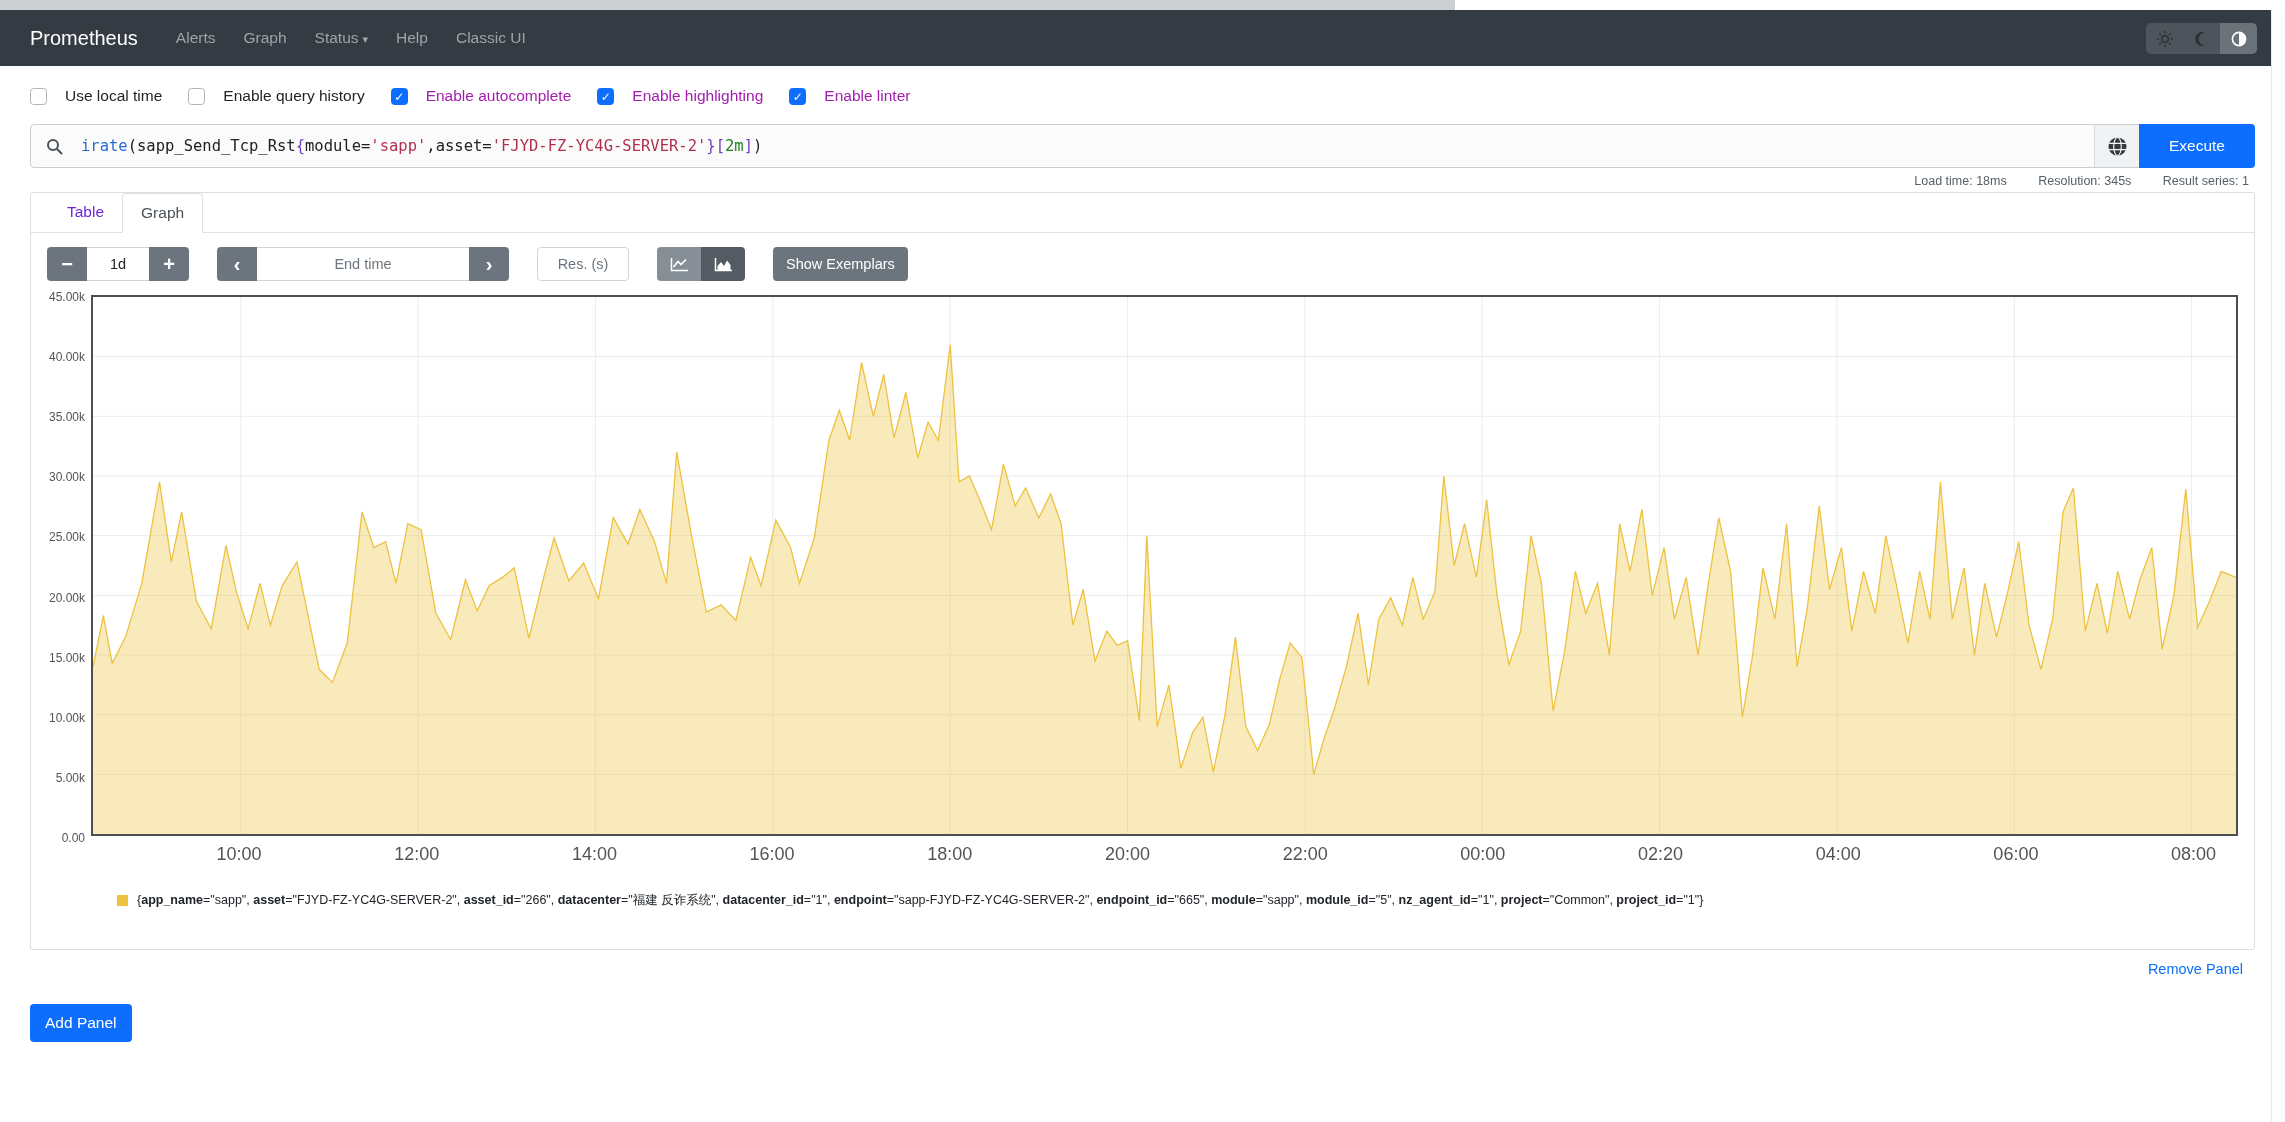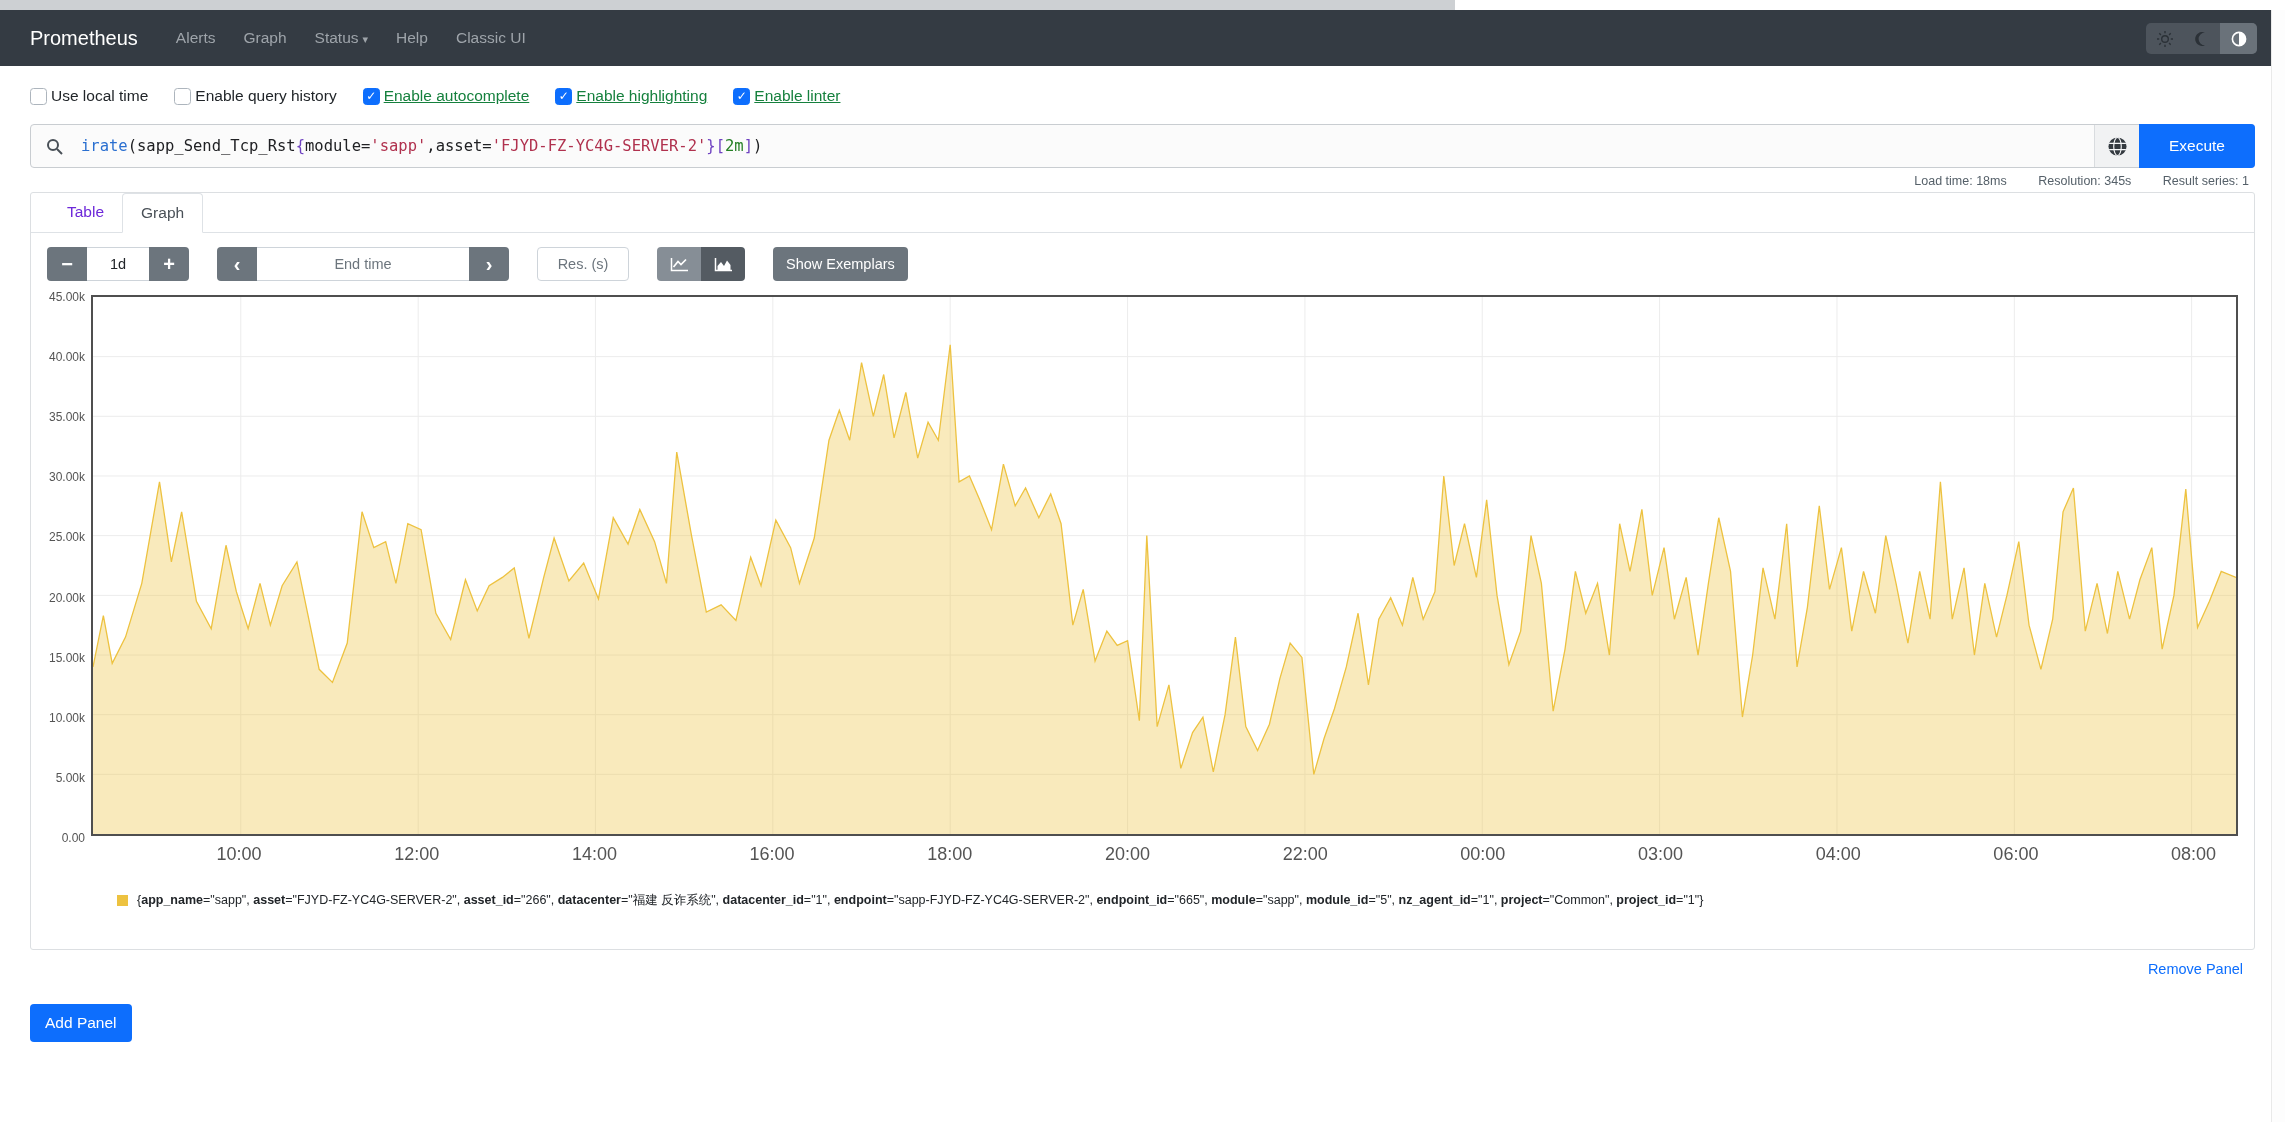--- a/index.html
+++ b/index.html
@@ -17,25 +17,25 @@
   .nav-link { color:#9ea4aa; font-size:15.5px; padding:8px 14px; text-decoration:none; cursor:pointer; }
   .nav-link .caret { font-size:11px; margin-left:4px; }
   .theme-group { position:absolute; right:28px; top:13px; height:31px; background:#4d545c;
     border-radius:5px; display:flex; overflow:hidden; }
   .theme-btn { width:37px; height:31px; border:0; background:transparent; display:flex;
     align-items:center; justify-content:center; cursor:pointer; }
   .theme-btn.active { background:#6a727a; }
 
   
   .options-row { display:flex; align-items:center; gap:26px; margin:20px 0 0 30px; height:20px; }
-  .opt { display:flex; align-items:center; gap:4px; cursor:pointer; font-size:15.5px; }
+  .opt { display:flex; align-items:flex-end; gap:18px; cursor:pointer; font-size:15.5px; }
   .cb { width:17px; height:17px; border:1px solid #adb5bd; border-radius:3.5px; background:#fff;
     display:flex; align-items:center; justify-content:center; font-size:12px; color:#fff; }
   .cb.on { background:#0d6efd; border-color:#0d6efd; }
-  .opt.checked .opt-label { color:#15803d;text-decoration:underline; }
+  .opt.checked .opt-label { color:#a21caf; }
 
   
   .query-row { margin:18px 30px 0 30px; }
   .qgroup { display:flex; height:44px; border:1px solid #c9cdd1; border-radius:4px;
     background:#fbfbfb; align-items:stretch; }
   .addon-search { width:46px; display:flex; align-items:center; justify-content:center; }
   .query-input { flex:1; display:flex; align-items:center; font-family:"DejaVu Sans Mono","Liberation Mono",monospace;
     font-size:15.5px; padding-left:4px; white-space:pre; cursor:text; background:#fbfbfb; }
   .addon-globe { width:46px; border:0; border-left:1px solid #d9dcdf; background:#f1f2f3;
     display:flex; align-items:center; justify-content:center; cursor:pointer; }
@@ -273,21 +273,21 @@
       </div>
       <div class="x-axis" id="x-axis">
           <span style="left: 6.89655%;">10:00</span>
           <span style="left: 15.1724%;">12:00</span>
           <span style="left: 23.4483%;">14:00</span>
           <span style="left: 31.7241%;">16:00</span>
           <span style="left: 40%;">18:00</span>
           <span style="left: 48.2759%;">20:00</span>
           <span style="left: 56.5517%;">22:00</span>
           <span style="left: 64.8276%;">00:00</span>
-          <span style="left: 73.1034%;">03:00</span>
+          <span style="left: 73.1034%;">02:20</span>
           <span style="left: 81.3793%;">04:00</span>
           <span style="left: 89.6552%;">06:00</span>
           <span style="left: 97.931%;">08:00</span>
         </div>
       <div class="legend">
         <span class="swatch" id="legend-swatch" style="background: rgb(237, 194, 64);"></span>
         <span class="legend-text" id="legend-text">{<b>app_name</b>="sapp", <b>asset</b>="FJYD-FZ-YC4G-SERVER-2", <b>asset_id</b>="266", <b>datacenter</b>="福建 反诈系统", <b>datacenter_id</b>="1", <b>endpoint</b>="sapp-FJYD-FZ-YC4G-SERVER-2", <b>endpoint_id</b>="665", <b>module</b>="sapp", <b>module_id</b>="5", <b>nz_agent_id</b>="1", <b>project</b>="Common", <b>project_id</b>="1"}</span>
       </div>
     </div>
   </div>

